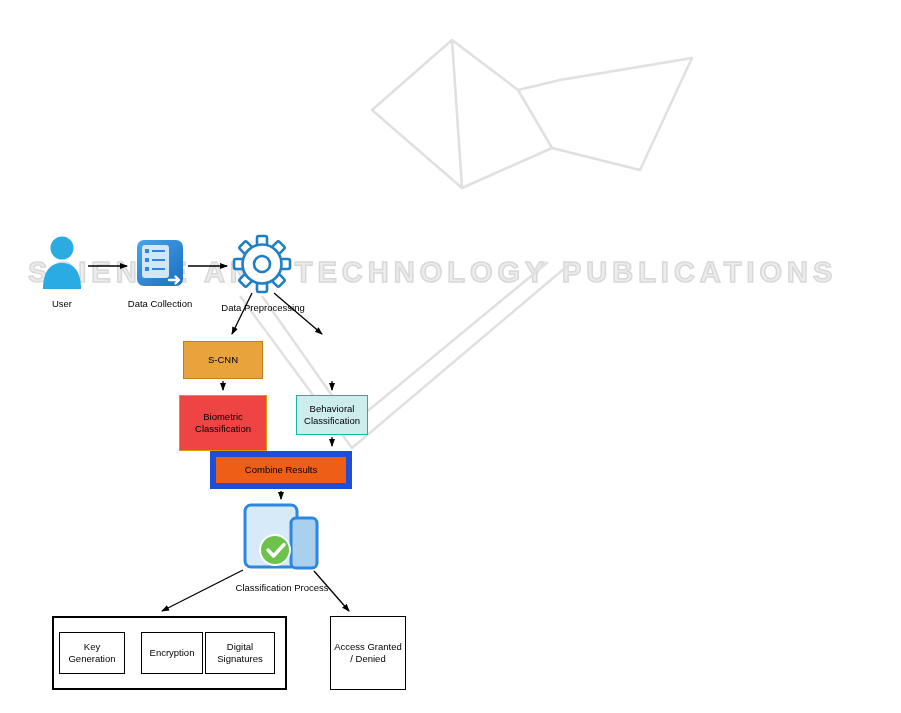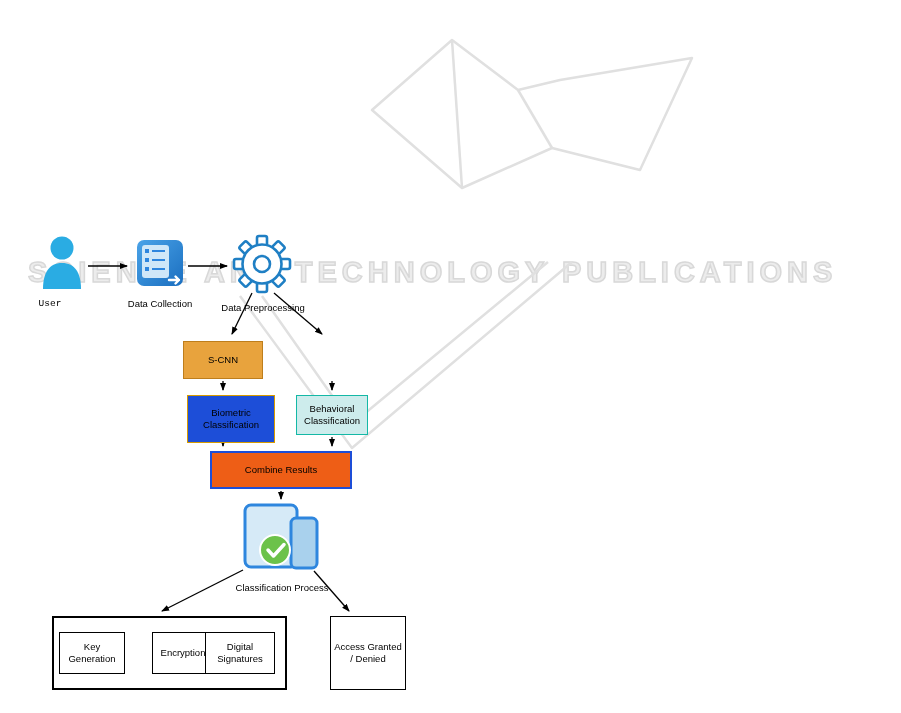--- a/index.html
+++ b/index.html
@@ -23,31 +23,31 @@
   .edges{position:absolute;left:0;top:0;z-index:1;pointer-events:none;}
   .node{position:absolute;z-index:2;}
   
   .box{
     position:absolute;z-index:2;display:flex;align-items:center;justify-content:center;
     text-align:center;font-size:9.5px;color:#000;line-height:1.25;box-sizing:border-box;
     padding:9px;
   }
   .scnn{left:183px;top:341px;width:80px;height:38px;background:#E8A33D;border:1px solid #BE7E1C;}
   .rnn{left:296px;top:341px;width:72px;height:38px;background:#7F9070;border:1px solid #60714F;color:#fff;}
-  .biometric{left:179px;top:395px;width:88px;height:48px;background:#1d4ed8;border:1px solid #D79B00;margin-left:8px;}
+  .biometric{left:179px;top:395px;width:88px;height:56px;background:#ef4444;border:1px solid #D79B00;}
   .behavioral{left:296px;top:395px;width:72px;height:40px;background:#CDECEC;border:1px solid #14b8a6;}
-  .combine{left:210px;top:451px;width:142px;height:38px;background:#EE5E16;border:2px solid #1d4ed8;}
+  .combine{left:210px;top:451px;width:142px;height:38px;background:#EE5E16;border:6px solid #1d4ed8;}
   .plainbox{
     position:absolute;z-index:2;background:#fff;border:1px solid #000;
     display:flex;align-items:center;justify-content:center;text-align:center;
     font-size:9.5px;color:#000;line-height:1.3;box-sizing:border-box;padding:2px;
   }
   .outer-crypto{left:52px;top:616px;width:235px;height:74px;border-width:2px;}
   .keygen{left:59px;top:632px;width:66px;height:42px;z-index:3;}
-  .encryption{left:152px;top:632px;width:62px;height:42px;z-index:3;}
+  .encryption{left:141px;top:632px;width:62px;height:42px;z-index:3;}
   .digsig{left:205px;top:632px;width:70px;height:42px;z-index:3;}
   .access{left:330px;top:616px;width:76px;height:74px;border-width:1.5px;}
   
   .icon-label{
     position:absolute;z-index:2;text-align:center;font-size:9.5px;color:#000;
   }
 </style>
 </head>
 <body>
 
@@ -82,21 +82,21 @@
       <line x1="281" y1="491" x2="281" y2="499"></line>
       <line x1="243" y1="570" x2="162" y2="611"></line>
       <line x1="314" y1="571" x2="349" y2="611"></line>
     </g>
   </svg>
 
   <svg class="node" style="left:40px;top:234px;" width="44" height="58" viewBox="0 0 44 58">
     <circle cx="22" cy="14" r="11.5" fill="#2AACE3"></circle>
     <path d="M22,29 C9,29 3,39 3,55 L41,55 C41,39 35,29 22,29 Z" fill="#2AACE3"></path>
   </svg>
-  <div class="icon-label" style="left:10px;top:298px;width:80px;font-family:Liberation Mono, monospace;">User</div>
+  <div class="icon-label" style="left:22px;top:298px;width:80px;">User</div>
 
   <svg class="node" style="left:136px;top:239px;" width="48" height="49" viewBox="0 0 48 49">
     <defs>
       <linearGradient id="dcg" x1="0" y1="0" x2="1" y2="1">
         <stop offset="0" stop-color="#4AA3E8"></stop>
           <stop offset="1" stop-color="#1B6FC0"></stop>
       </linearGradient>
     </defs>
     <rect x="1" y="1" width="46" height="46" rx="7" fill="url(#dcg)"></rect>
     <rect x="6" y="6" width="27" height="33" rx="3" fill="#CFE7F8"></rect>

